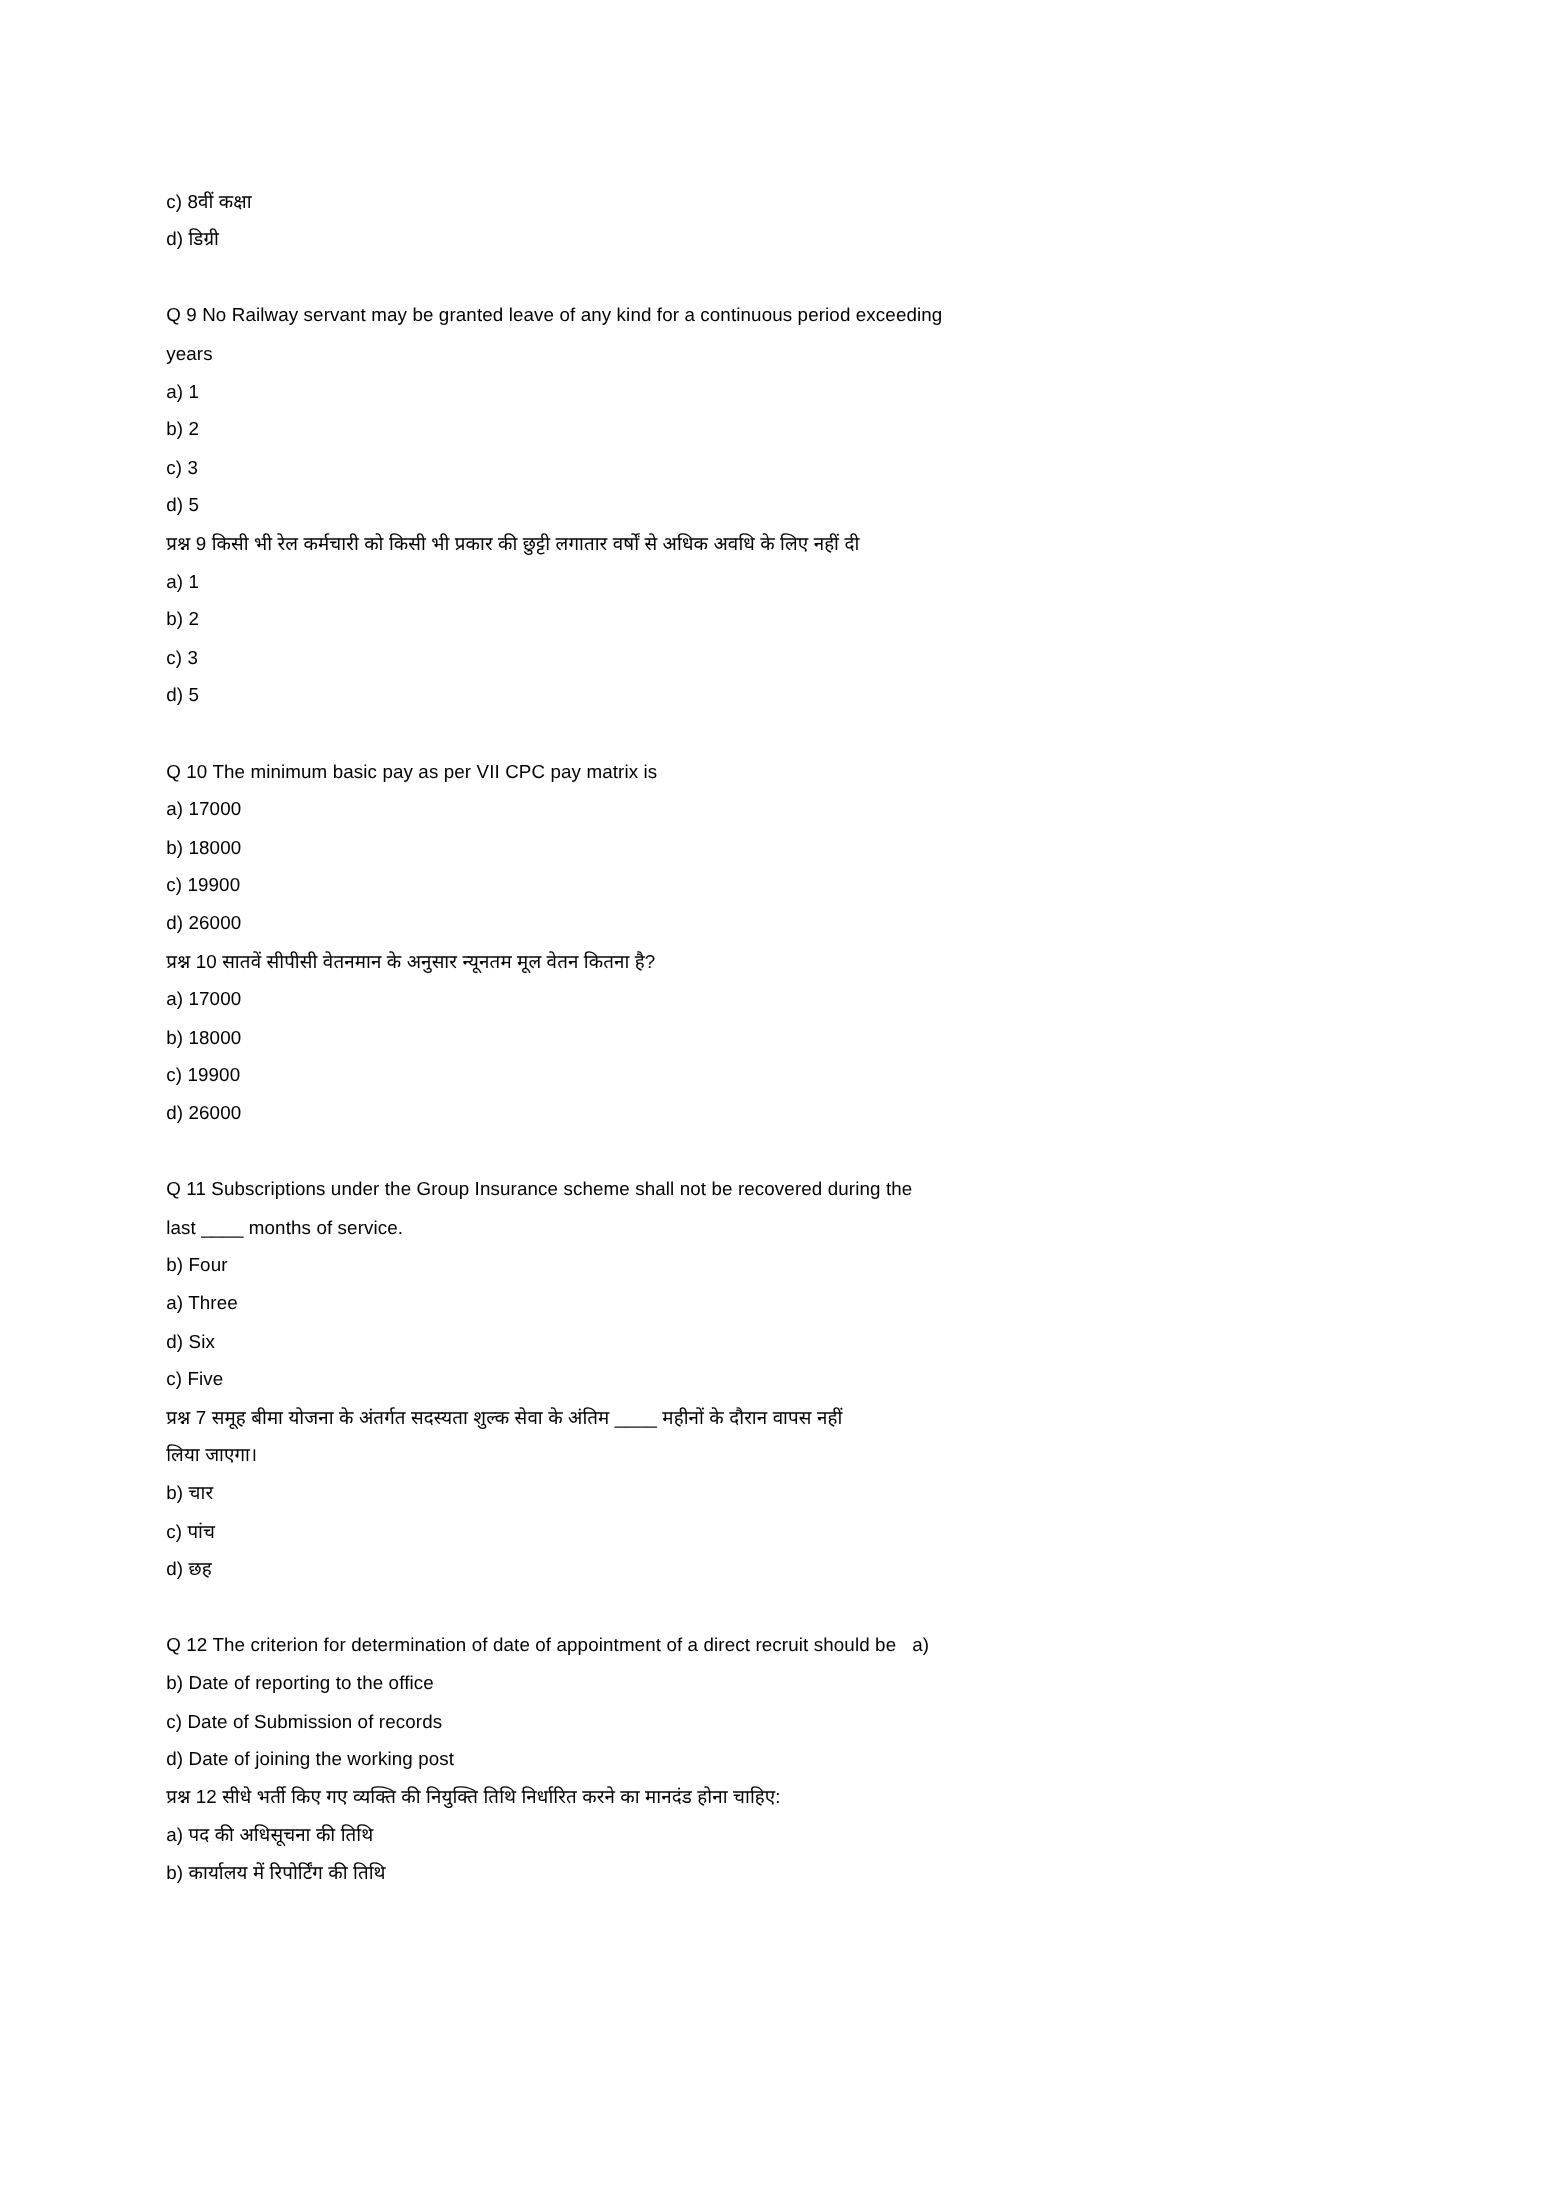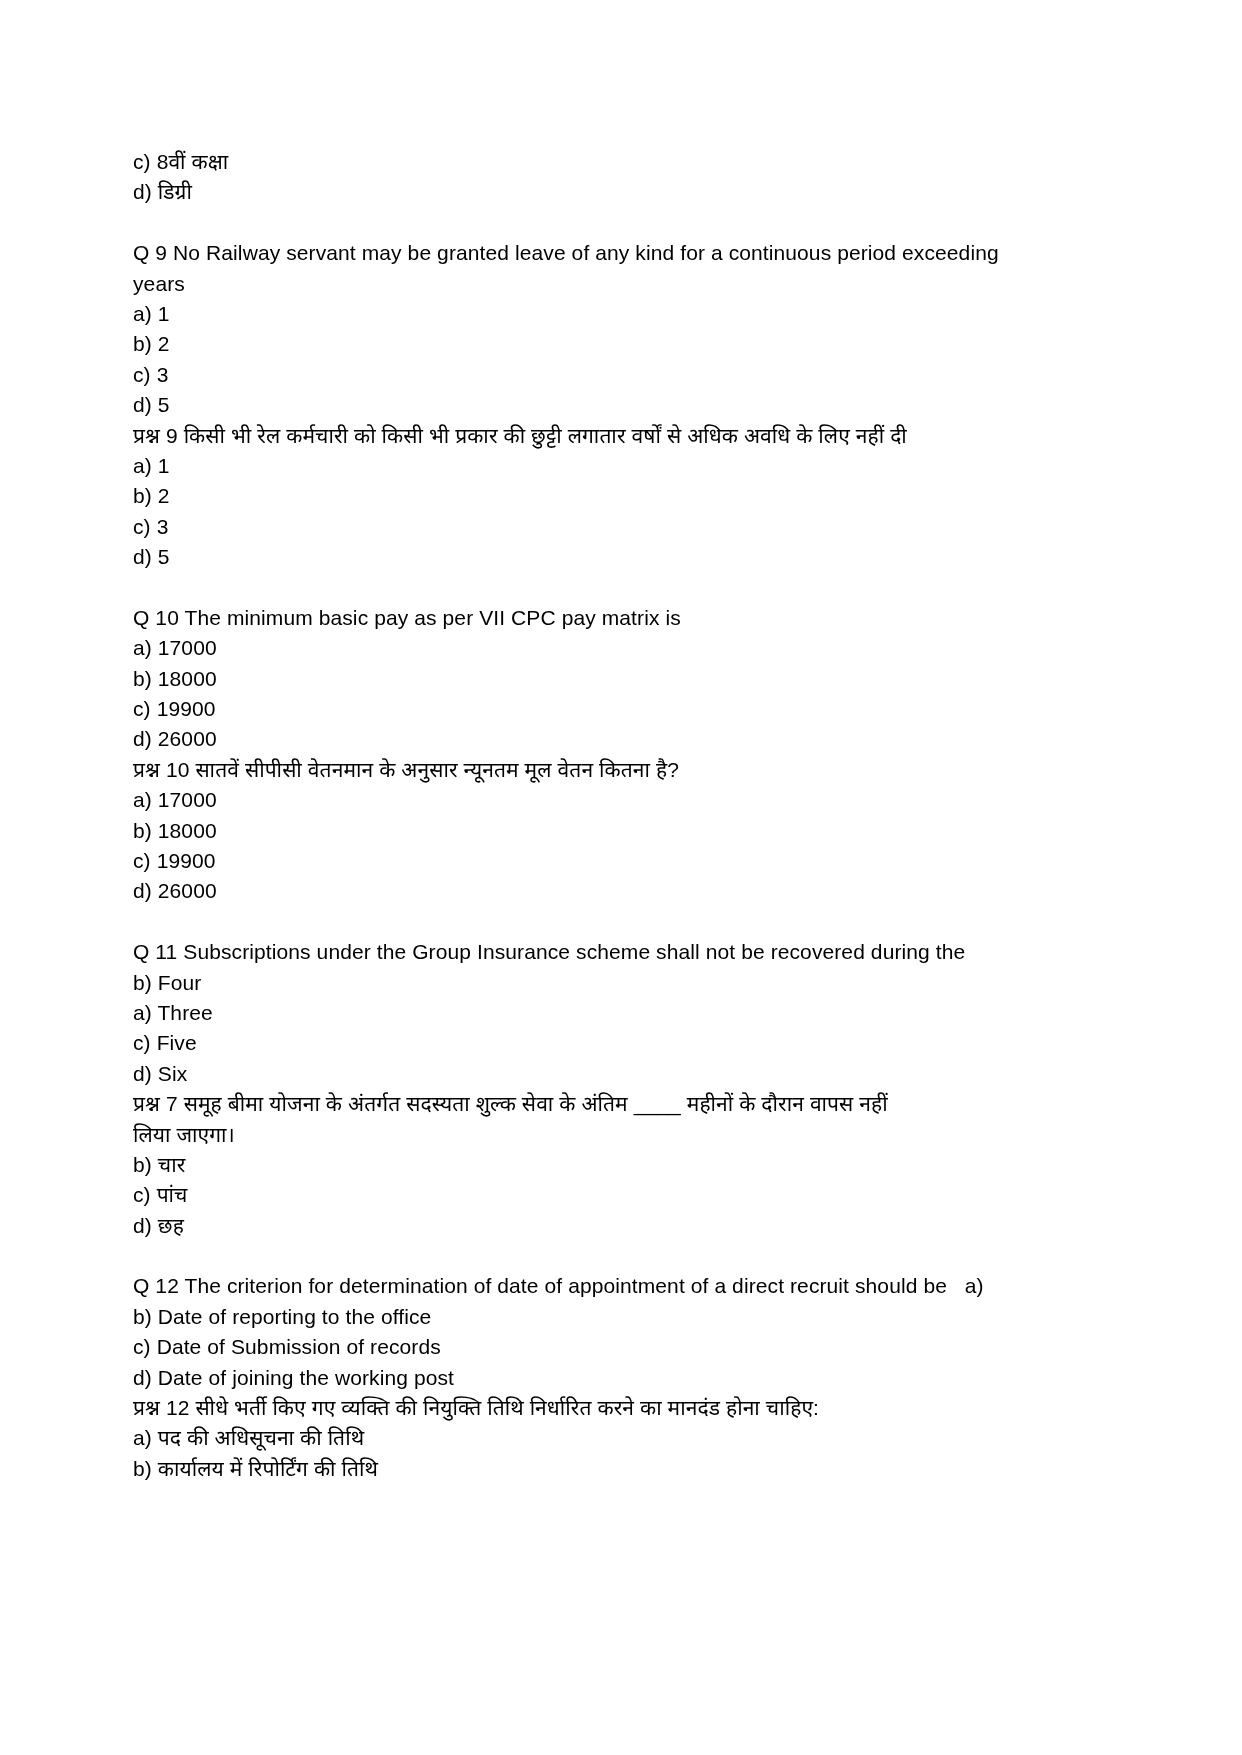--- a/index.html
+++ b/index.html
@@ -19,21 +19,21 @@
     font-family: "Liberation Sans", "DejaVu Sans", sans-serif;
   }
   .content {
     position: absolute;
     left: 133px;
     top: 147px;
     width: 1040px;
   }
   .block { display: block; }
   .line {
-    font-size: 21px;
+    font-size: 15px;
     line-height: 30.4px;
     height: 30.4px;
     color: #000000;
     white-space: pre;
     letter-spacing: 0.1px;
   }
   .gap {
     height: 30.4px;
   }
 </style>
@@ -69,24 +69,25 @@
         <div class="line">d) 26000</div>
         <div class="line">प्रश्न 10 सातवें सीपीसी वेतनमान के अनुसार न्यूनतम मूल वेतन कितना है?</div>
         <div class="line">a) 17000</div>
         <div class="line">b) 18000</div>
         <div class="line">c) 19900</div>
         <div class="line">d) 26000</div>
       </section>
       <div class="gap"></div>
       <section class="block">
         <div class="line">Q 11 Subscriptions under the Group Insurance scheme shall not be recovered during the</div>
+        <div class="line">last ____ months of service.</div>
         <div class="line">b) Four</div>
         <div class="line">a) Three</div>
+        <div class="line">d) Six</div>
         <div class="line">c) Five</div>
-        <div class="line">d) Six</div>
         <div class="line">प्रश्न 7 समूह बीमा योजना के अंतर्गत सदस्यता शुल्क सेवा के अंतिम ____ महीनों के दौरान वापस नहीं</div>
         <div class="line">लिया जाएगा।</div>
         <div class="line">b) चार</div>
         <div class="line">c) पांच</div>
         <div class="line">d) छह</div>
       </section>
       <div class="gap"></div>
       <section class="block">
         <div class="line">Q 12 The criterion for determination of date of appointment of a direct recruit should be   a)</div>
         <div class="line">b) Date of reporting to the office</div>

